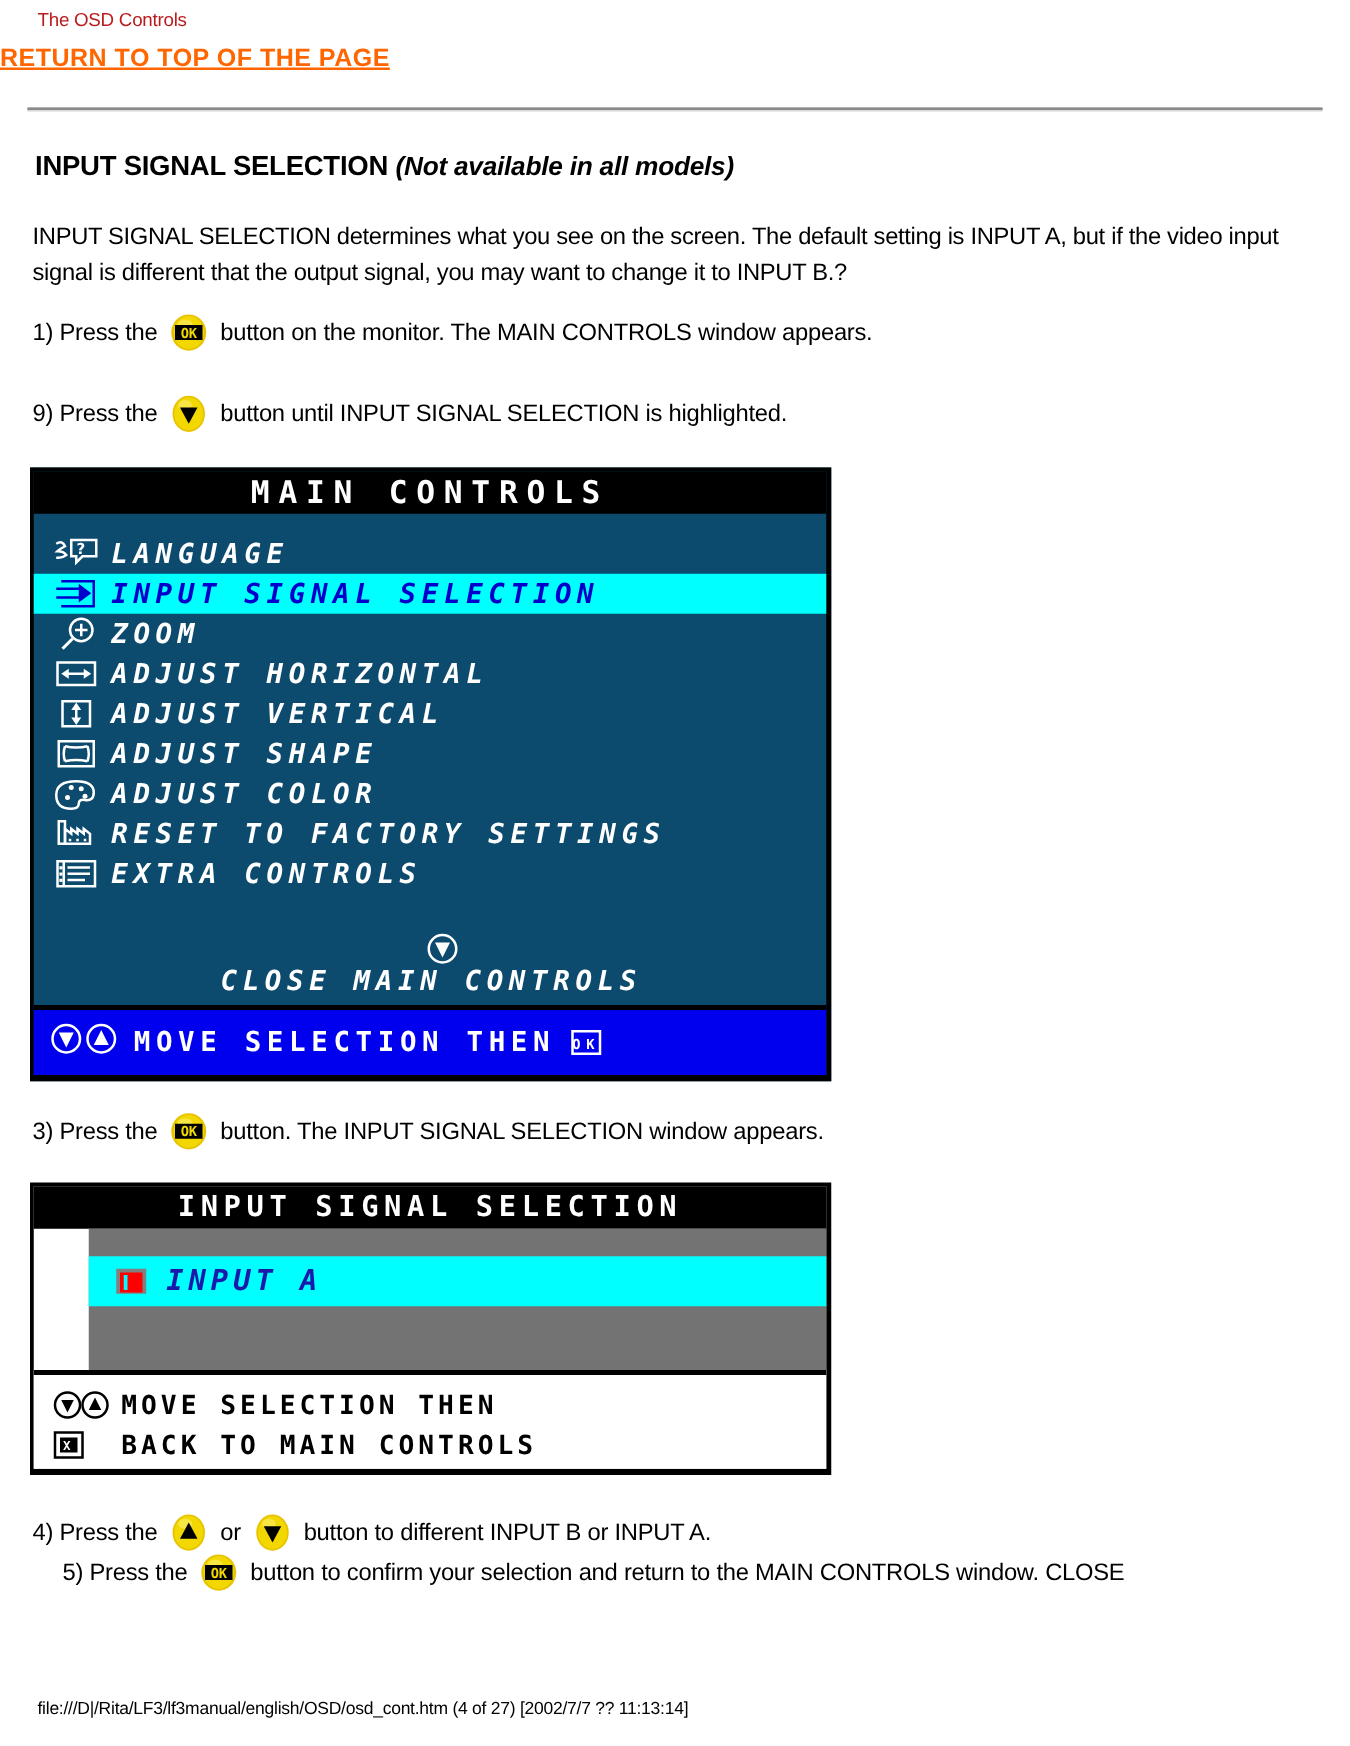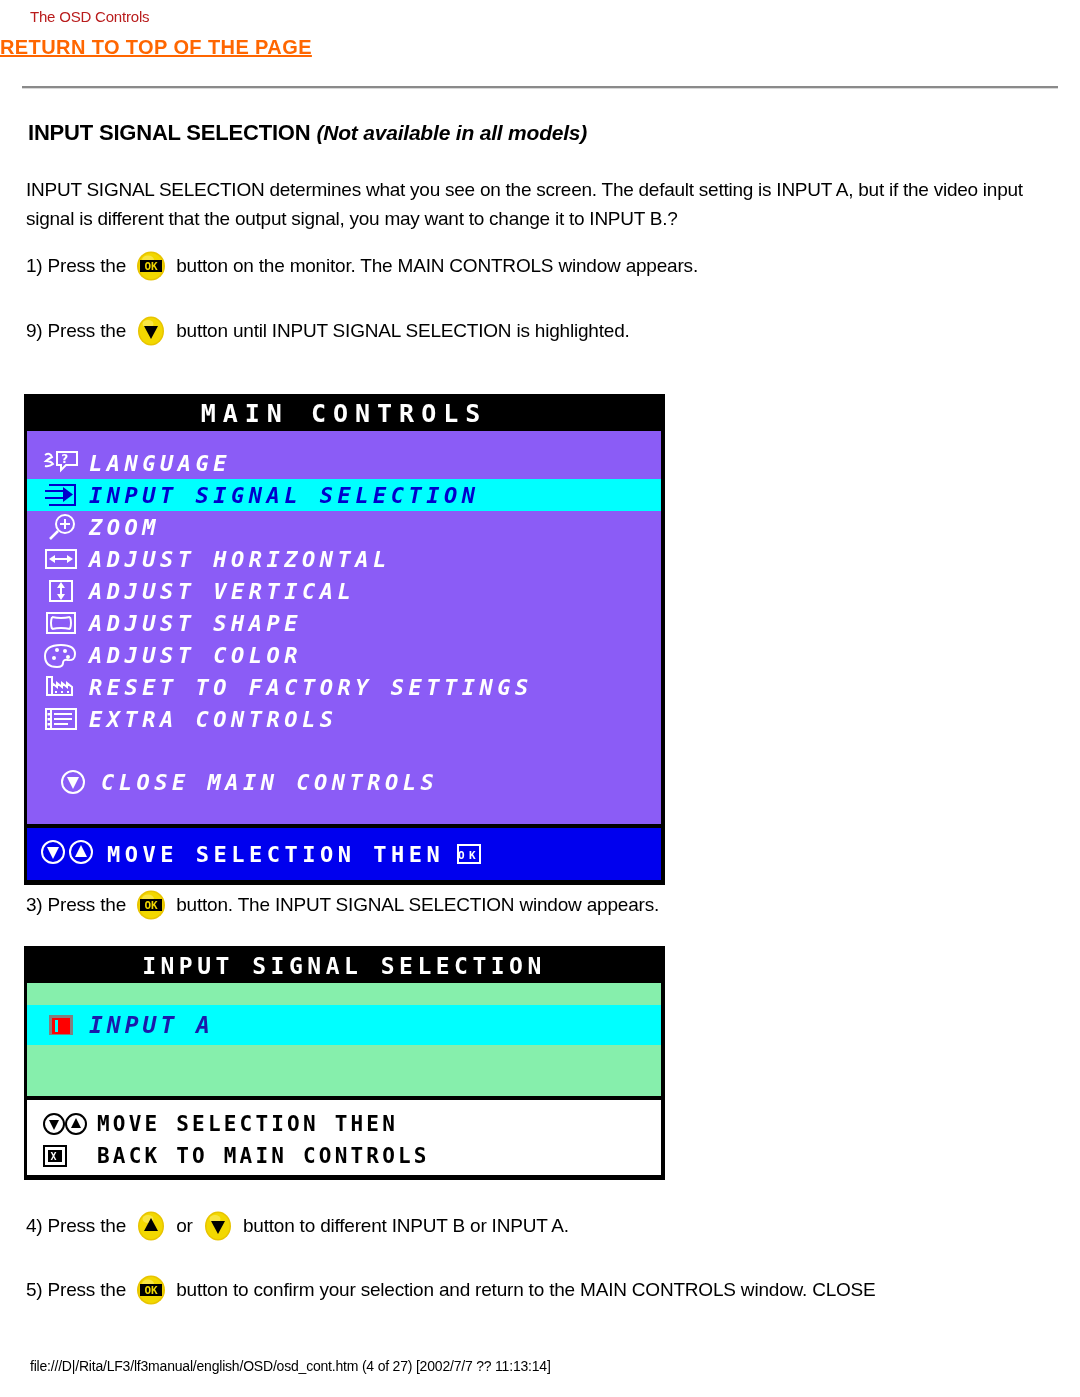--- a/index.html
+++ b/index.html
@@ -83,21 +83,21 @@
     left: 26px;
     font-size: 19px;
     line-height: 26px;
     letter-spacing: -0.2px;
     white-space: nowrap;
   }
   .step-1 { top: 251px; }
   .step-2 { top: 316px; }
   .step-3 { top: 890px; }
   .step-4 { top: 1211px; }
-  .step-5 { top: 1275px; }
+  .step-5 { top: 1243px; margin-left: 24px; }
 
   
   .btn {
     display: inline-block;
     width: 34px;
     height: 30px;
     vertical-align: -9px;
     margin: 0 3px;
     position: relative;
   }
@@ -109,25 +109,24 @@
     box-sizing: border-box;
     font-family: "DejaVu Sans Mono", monospace;
   }
 
   
   #osd-main {
     left: 24px;
     top: 374px;
     width: 641px;
     height: 491px;
-    background: #8b5cf6;
+    background: #0c4a6e;
     border: 3px solid #000000;
     border-right-width: 4px;
     border-bottom-width: 5px;
-    margin-top: 20px;
   }
   #osd-main .osd-title {
     height: 34px;
     background: #000000;
     color: #ffffff;
     font-size: 25px;
     font-weight: bold;
     letter-spacing: 7px;
     text-align: center;
     line-height: 34px;
@@ -159,20 +158,21 @@
     align-items: center;
     justify-content: center;
     margin-left: 8px;
   }
   .osd-ico svg { display: block; }
   .osd-label { padding-left: 2px; font-style: italic; }
 
   #osd-main .close-row {
     margin-top: 30px;
     height: 34px;
+    flex-direction: column;
   }
   #osd-main .close-row .osd-ico { margin-left: 20px; }
 
   #osd-main .osd-footer {
     position: absolute;
     left: 0;
     right: 0;
     bottom: 0;
     height: 52px;
     background: #0000ee;
@@ -211,23 +211,24 @@
     font-size: 23px;
     font-weight: bold;
     letter-spacing: 4.5px;
     text-align: center;
     line-height: 34px;
     white-space: nowrap;
   }
   #osd-input .osd-body {
     position: relative;
     height: 115px;
-    background: #86efac;
+    background: #737373;
     padding-top: 22px;
     box-sizing: border-box;
+    margin-left: 44px;
   }
   #osd-input .osd-row {
     height: 40px;
     color: #000000;
     font-size: 23px;
     letter-spacing: 4px;
   }
   #osd-input .osd-row.selected {
     background: #00ffff;
     color: #1a1aaa;

